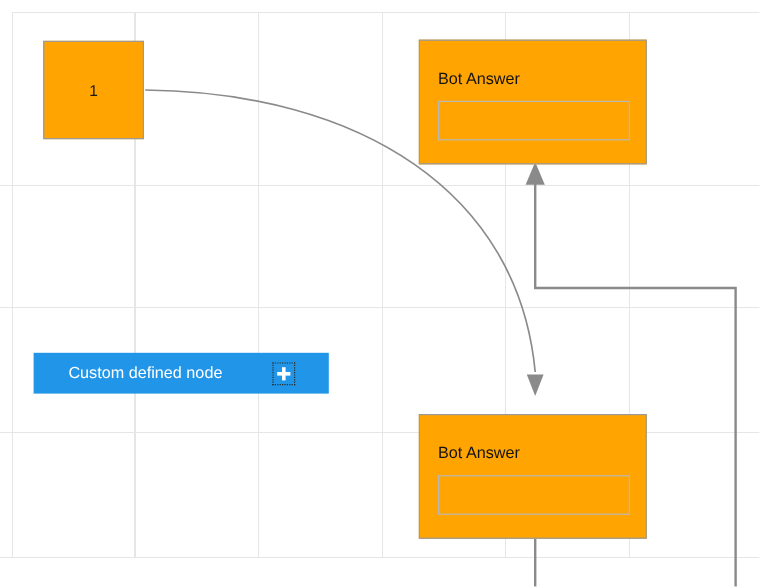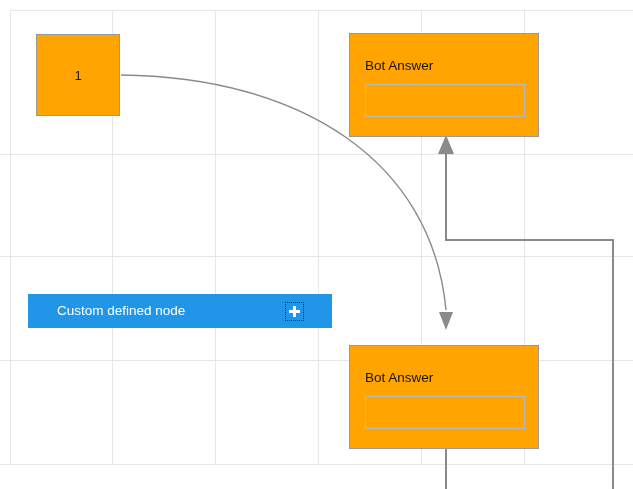--- a/index.html
+++ b/index.html
@@ -74,21 +74,21 @@
     height: 33px;
     box-sizing: border-box;
     border: 1px solid #b9b9b9;
     background: transparent;
   }
   
   .custom-bar {
     position: absolute;
     left: 28px;
     top: 294px;
-    width: 304px;
+    width: 246px;
     height: 34px;
     background: #2196E8;
     display: flex;
     align-items: center;
     box-sizing: border-box;
   }
   .custom-bar .cb-label {
     color: #ffffff;
     font-size: 13.5px;
     margin-left: 29px;

